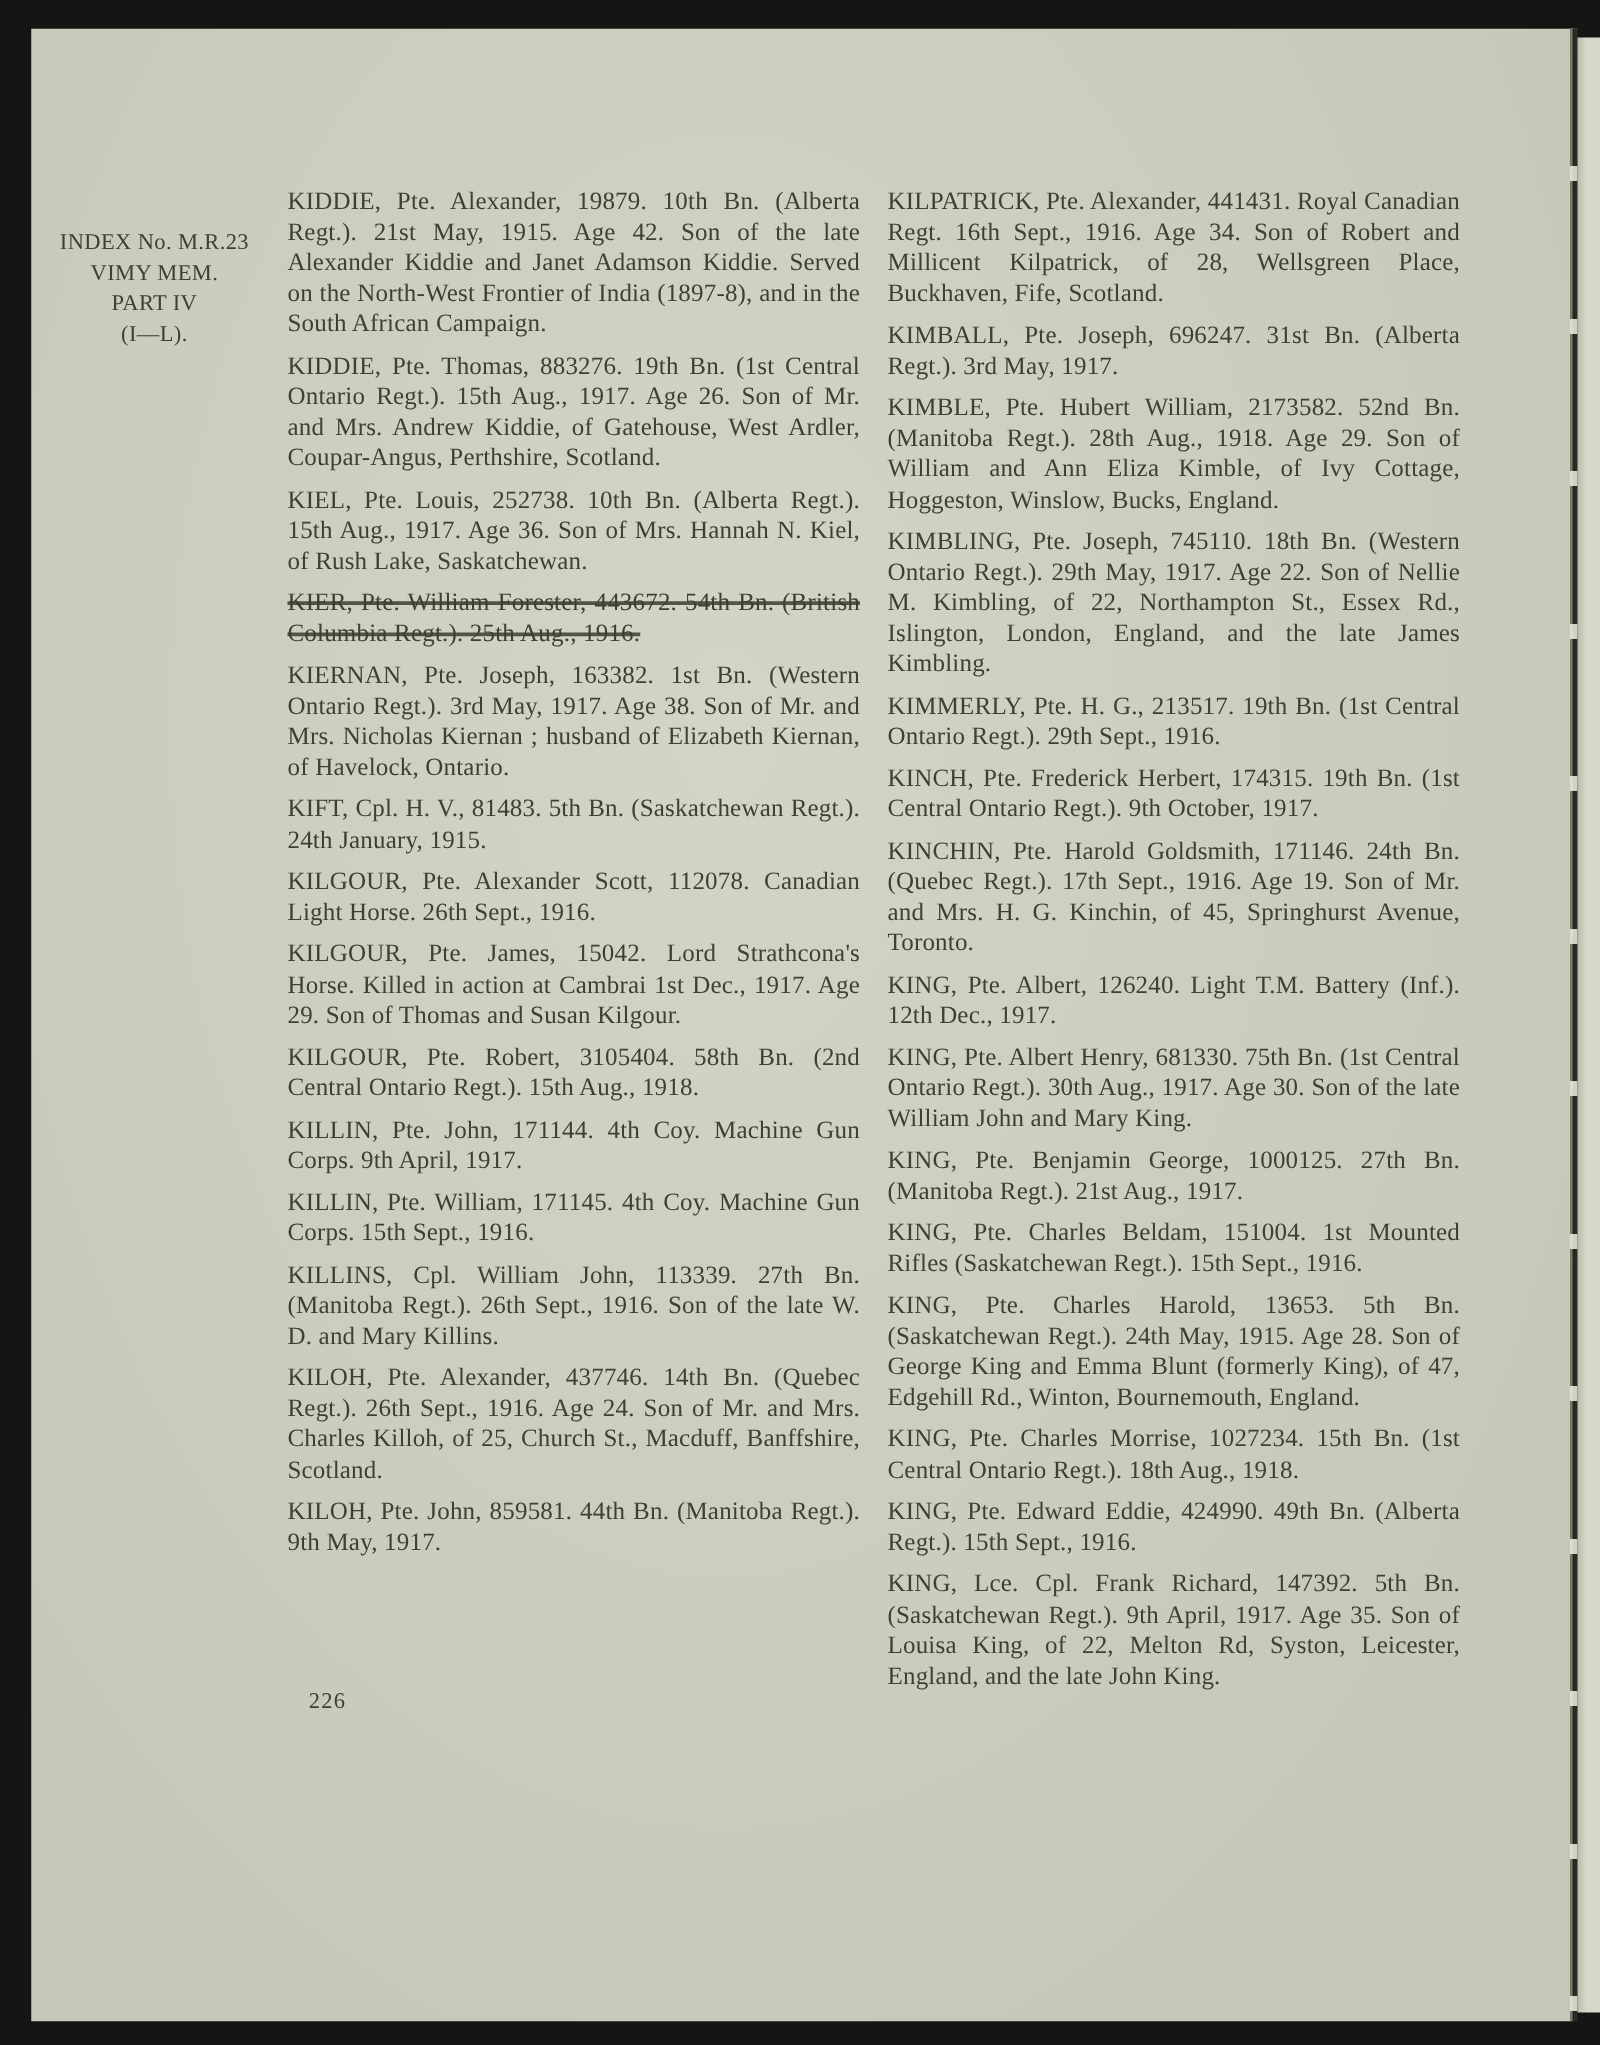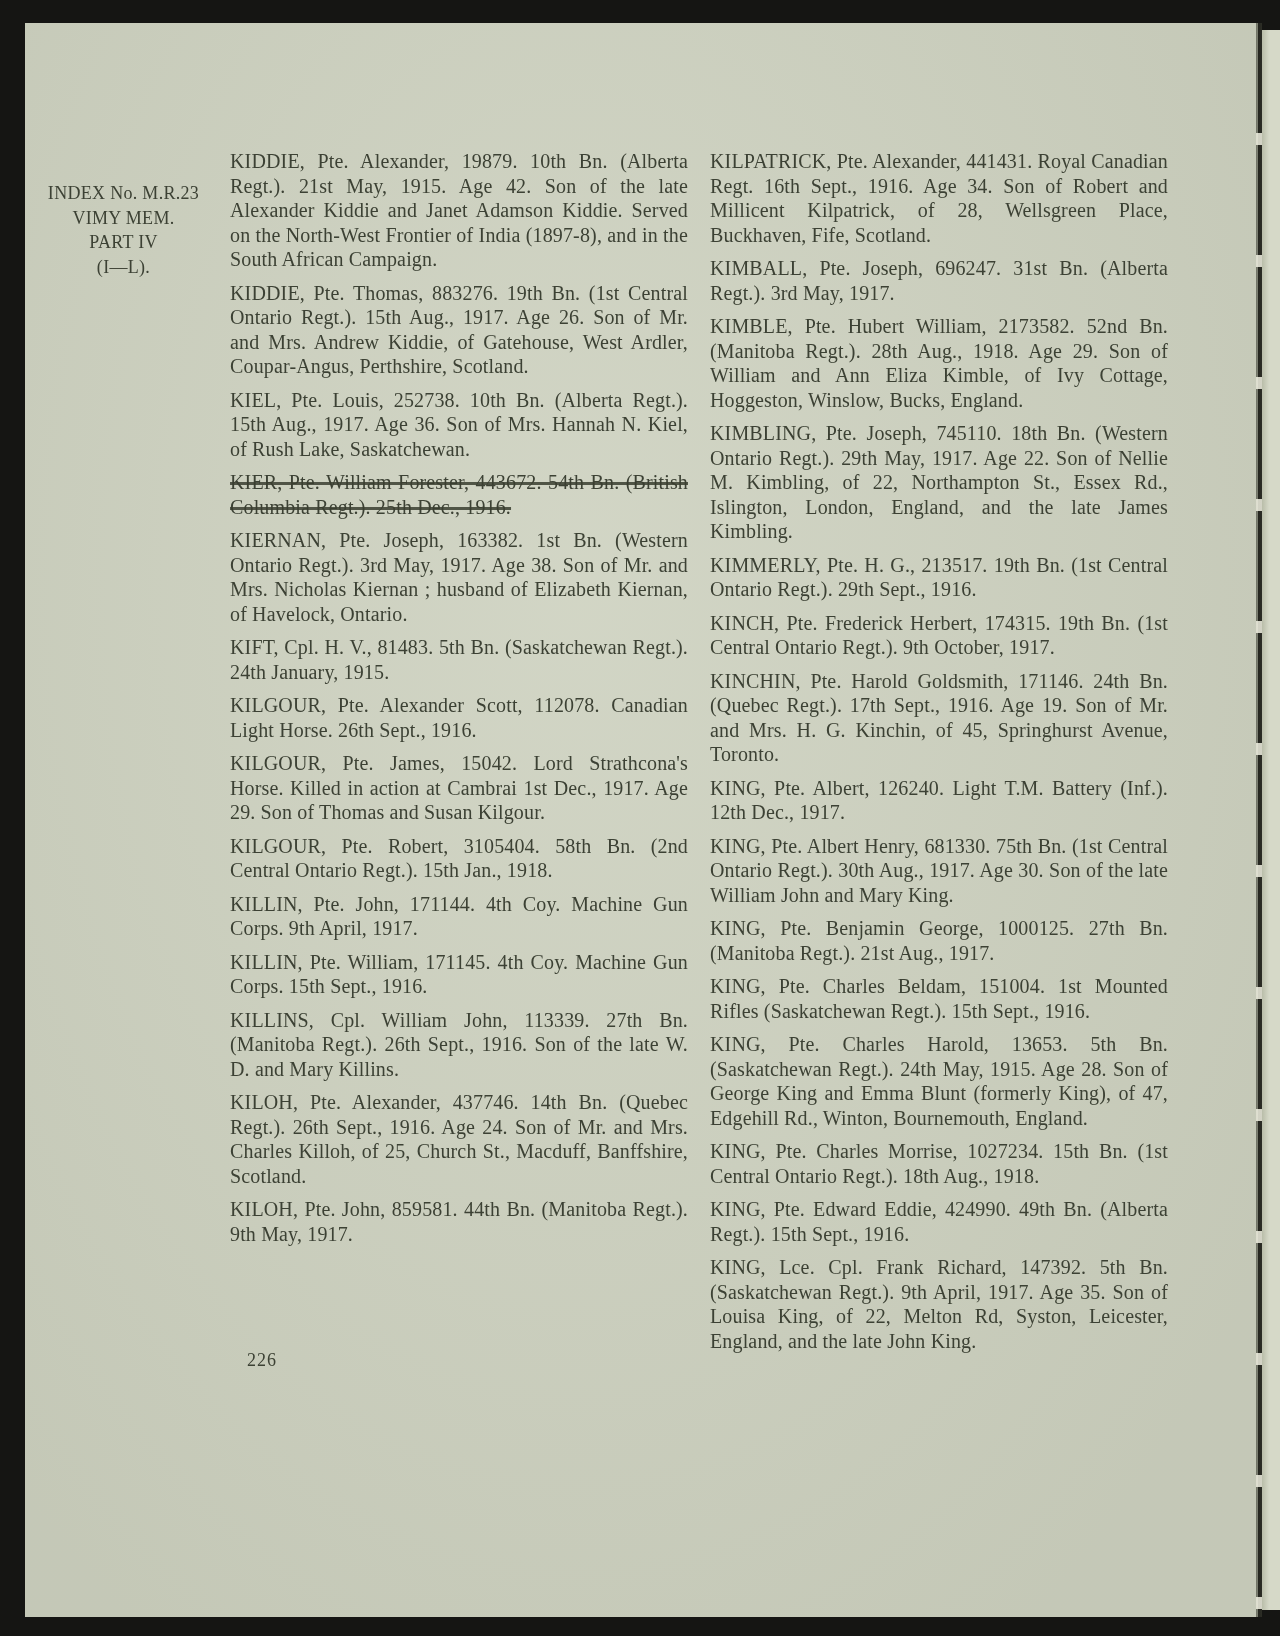--- a/index.html
+++ b/index.html
@@ -91,26 +91,26 @@
       <div>INDEX No. M.R.23</div>
       <div>VIMY MEM.</div>
       <div>PART IV</div>
       <div>(I—L).</div>
     </div>
 
     <div class="col col-left">
       <p class="entry">KIDDIE, Pte. Alexander, 19879. 10th Bn. (Alberta Regt.). 21st May, 1915. Age 42. Son of the late Alexander Kiddie and Janet Adamson Kiddie. Served on the North-West Frontier of India (1897-8), and in the South African Campaign.</p>
       <p class="entry">KIDDIE, Pte. Thomas, 883276. 19th Bn. (1st Central Ontario Regt.). 15th Aug., 1917. Age 26. Son of Mr. and Mrs. Andrew Kiddie, of Gatehouse, West Ardler, Coupar-Angus, Perthshire, Scotland.</p>
       <p class="entry">KIEL, Pte. Louis, 252738. 10th Bn. (Alberta Regt.). 15th Aug., 1917. Age 36. Son of Mrs. Hannah N. Kiel, of Rush Lake, Saskatchewan.</p>
-      <p class="entry struck">KIER, Pte. William Forester, 443672. 54th Bn. (British Columbia Regt.). 25th Dec., 1916.</p>
+      <p class="entry struck">KIER, Pte. William Forester, 443672. 54th Bn. (British Columbia Regt.). 25th Aug., 1916.</p>
       <p class="entry">KIERNAN, Pte. Joseph, 163382. 1st Bn. (Western Ontario Regt.). 3rd May, 1917. Age 38. Son of Mr. and Mrs. Nicholas Kiernan ; husband of Elizabeth Kiernan, of Havelock, Ontario.</p>
       <p class="entry">KIFT, Cpl. H. V., 81483. 5th Bn. (Saskatchewan Regt.). 24th January, 1915.</p>
       <p class="entry">KILGOUR, Pte. Alexander Scott, 112078. Canadian Light Horse. 26th Sept., 1916.</p>
       <p class="entry">KILGOUR, Pte. James, 15042. Lord Strathcona's Horse. Killed in action at Cambrai 1st Dec., 1917. Age 29. Son of Thomas and Susan Kilgour.</p>
-      <p class="entry">KILGOUR, Pte. Robert, 3105404. 58th Bn. (2nd Central Ontario Regt.). 15th Jan., 1918.</p>
+      <p class="entry">KILGOUR, Pte. Robert, 3105404. 58th Bn. (2nd Central Ontario Regt.). 15th Aug., 1918.</p>
       <p class="entry">KILLIN, Pte. John, 171144. 4th Coy. Machine Gun Corps. 9th April, 1917.</p>
       <p class="entry">KILLIN, Pte. William, 171145. 4th Coy. Machine Gun Corps. 15th Sept., 1916.</p>
       <p class="entry">KILLINS, Cpl. William John, 113339. 27th Bn. (Manitoba Regt.). 26th Sept., 1916. Son of the late W. D. and Mary Killins.</p>
       <p class="entry">KILOH, Pte. Alexander, 437746. 14th Bn. (Quebec Regt.). 26th Sept., 1916. Age 24. Son of Mr. and Mrs. Charles Killoh, of 25, Church St., Macduff, Banffshire, Scotland.</p>
       <p class="entry">KILOH, Pte. John, 859581. 44th Bn. (Manitoba Regt.). 9th May, 1917.</p>
     </div>
 
     <div class="col col-right">
       <p class="entry">KILPATRICK, Pte. Alexander, 441431. Royal Canadian Regt. 16th Sept., 1916. Age 34. Son of Robert and Millicent Kilpatrick, of 28, Wellsgreen Place, Buckhaven, Fife, Scotland.</p>
       <p class="entry">KIMBALL, Pte. Joseph, 696247. 31st Bn. (Alberta Regt.). 3rd May, 1917.</p>

